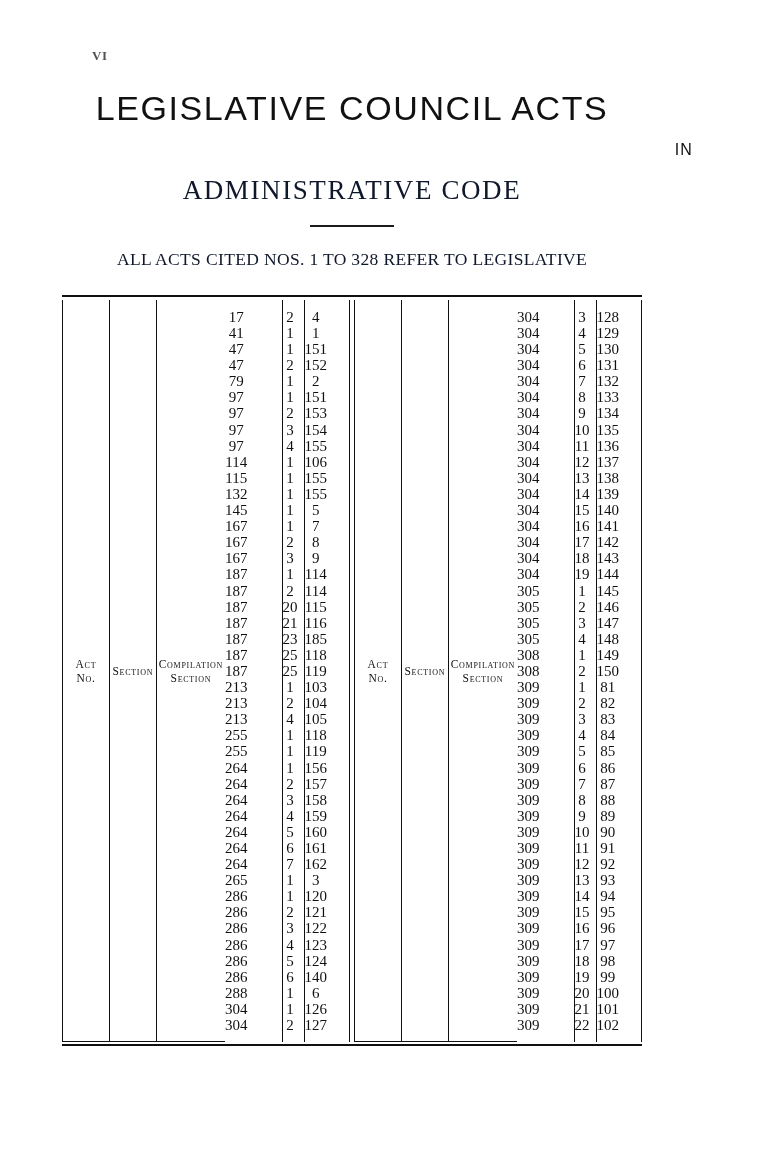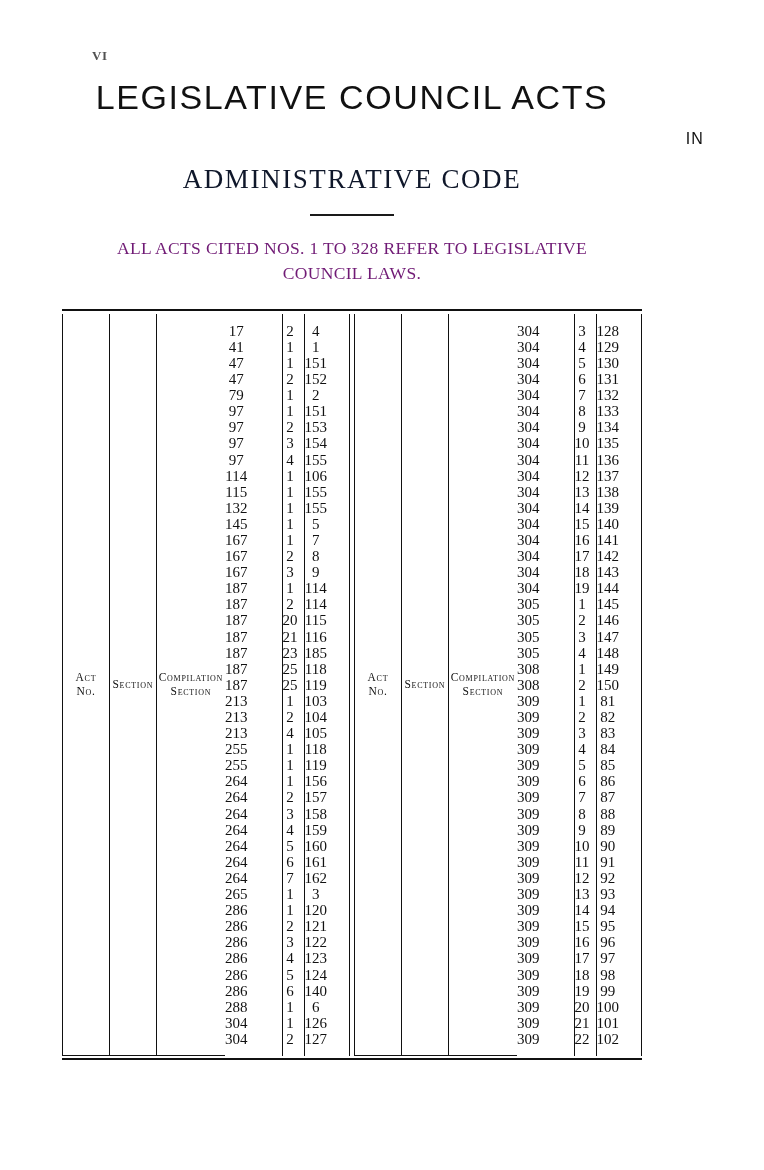--- a/index.html
+++ b/index.html
@@ -14,21 +14,21 @@
     position: relative;
     font-family: "Liberation Serif", "DejaVu Serif", serif;
     color: #111111;
     overflow: hidden;
   }
 
   .page {
     position: relative;
     width: 704px;
     height: 1170px;
-    padding: 0;
+    padding: 11px;
   }
 
   
   .corner-mark {
     position: absolute;
     left: 92px;
     top: 48px;
     font-size: 13px;
     font-weight: bold;
     letter-spacing: 0.5px;
@@ -73,21 +73,21 @@
     border-top: 2px solid #1a1a1a;
     margin: 19px auto 0 auto;
   }
 
   .note-line {
     margin-top: 20px;
     text-align: center;
     font-size: 17.5px;
     letter-spacing: 0.35px;
     line-height: 1.42;
-    color: #701a75;
+    color: #0f172a;
     font-family: "Liberation Serif", serif;
   }
   .note-line .l2 { display: block; }
 
   
   .table-wrap {
     margin: 23px auto 0 auto;
     width: 580px;
     border-top: 2px solid #111;
     border-bottom: 2px solid #111;
@@ -165,21 +165,20 @@
 
   <div class="corner-mark">VI</div>
 
   <div class="title-block">
     <div class="title-main">LEGISLATIVE COUNCIL ACTS</div>
     <div class="title-in">IN</div>
     <div class="title-sub">ADMINISTRATIVE CODE</div>
     <div class="divider-rule"></div>
     <div class="note-line">
       <span class="l1">ALL ACTS CITED NOS. 1 TO 328 REFER TO LEGISLATIVE</span>
-      <span class="l2">COUNCIL LAWS.</span>
     </div>
   </div>
 
   <div class="table-wrap">
     <div class="table-inner">
 
       <div class="half left">
         <div class="hdr-row">
           <div class="hdr-cell">Act No.</div>
           <div class="hdr-cell">Section</div>

